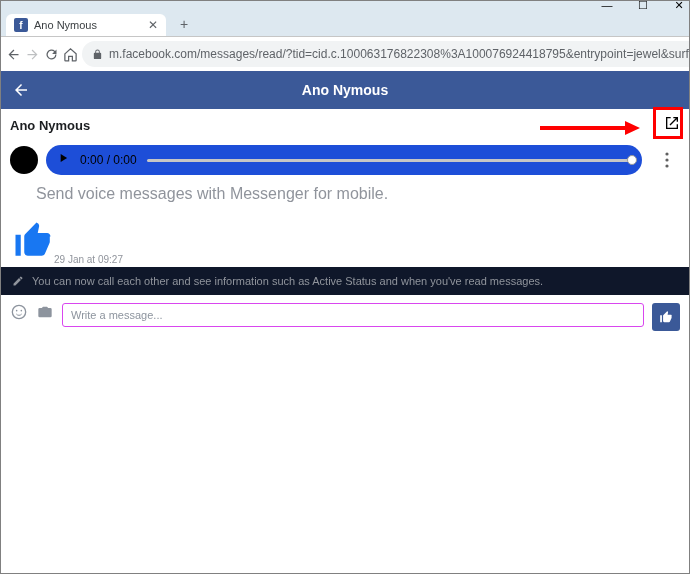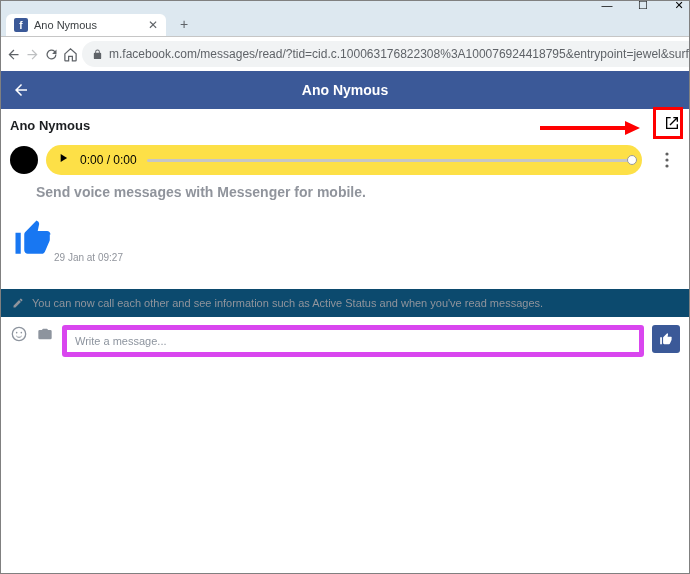--- a/index.html
+++ b/index.html
@@ -24,44 +24,44 @@
     .fb-header { background: #3b5998; color: #fff; height: 38px; display: flex; align-items: center; justify-content: center; position: relative; font-size: 14px; font-weight: bold; }
     .back-arrow { position: absolute; left: 12px; display: flex; align-items: center; }
     .back-arrow svg { width: 18px; height: 18px; fill: #fff; }
     
     .chat-header { display: flex; align-items: center; justify-content: space-between; padding: 6px 10px; }
     .chat-name { font-size: 13px; font-weight: bold; color: #1c1e21; }
     .share-icon svg { width: 16px; height: 16px; fill: #000; }
     
     .msg-row { display: flex; align-items: center; padding: 4px 10px; gap: 8px; }
     .msg-avatar { width: 28px; height: 28px; border-radius: 50%; background: #000; flex-shrink: 0; }
-    .audio-player { flex: 1; background: #fde047; border-radius: 16px; height: 30px; display: flex; align-items: center; padding: 0 10px; gap: 10px; }
+    .audio-player { flex: 1; background: #1d4ed8; border-radius: 16px; height: 30px; display: flex; align-items: center; padding: 0 10px; gap: 10px; }
     .play-btn svg { width: 14px; height: 14px; fill: #000; }
     .time-display { font-size: 12px; color: #000; }
     .progress-track { flex: 1; height: 3px; background: #c6c6c6; border-radius: 2px; position: relative; }
     .progress-thumb { position: absolute; right: 0; top: 50%; transform: translate(50%, -50%); width: 10px; height: 10px; border-radius: 50%; background: #fff; border: 1px solid #999; }
     .kebab { width: 26px; height: 26px; display: flex; align-items: center; justify-content: center; margin-left: 4px; }
     .kebab svg { width: 4px; height: 16px; fill: #606060; }
     
     .red-highlight { position: absolute; right: 7px; top: 107px; width: 30px; height: 32px; border: 3px solid #ff0000; pointer-events: none; }
     .red-arrow { position: absolute; top: 120px; left: 540px; pointer-events: none; }
     
-    .meta-text { padding: 4px 10px 4px 36px; font-size: 14px; color: #90949c; line-height: 1.4; font-weight: bold; }
+    .meta-text { padding: 4px 10px 4px 36px; font-size: 16px; color: #90949c; line-height: 1.4; }
     
     .thumb-msg { display: flex; flex-direction: row; align-items: flex-end; padding: 10px 12px 2px; }
     .thumb-icon svg { width: 42px; height: 42px; fill: #1877f2; }
     .thumb-time { font-size: 10px; color: #90949c; margin-top: 2px; }
     
-    .info-banner { background: #0c4a6e; padding: 8px 12px; display: flex; align-items: flex-end; gap: 8px; font-size: 11px; color: #90949c; margin-top: 24px; }
+    .info-banner { background: #0f172a; padding: 8px 12px; display: flex; align-items: flex-end; gap: 8px; font-size: 11px; color: #90949c; }
     .info-banner svg { width: 12px; height: 12px; fill: #90949c; flex-shrink: 0; }
     
     .composer { display: flex; align-items: flex-start; padding: 8px 10px; gap: 8px; }
     .comp-icon { width: 18px; height: 18px; display: flex; align-items: center; justify-content: center; }
     .comp-icon svg { width: 16px; height: 16px; fill: #8d949e; }
-    .message-input { flex: 1; border: 5px solid #d946ef; border-radius: 3px; padding: 5px 8px; font-size: 11px; color: #8d949e; min-height: 22px; resize: both; position: relative; }
+    .message-input { flex: 1; border: 1px solid #d946ef; border-radius: 3px; padding: 5px 8px; font-size: 11px; color: #8d949e; min-height: 22px; resize: both; position: relative; }
     .send-btn { width: 28px; height: 28px; background: #3b5998; border-radius: 3px; display: flex; align-items: center; justify-content: center; }
     .send-btn svg { width: 14px; height: 14px; fill: #fff; }
     
     .outer-border { position: absolute; inset: 0; border: 1px solid #808080; pointer-events: none; }
   </style>
 </head>
 <body>
 
 <div class="browser-chrome">
   <div class="window-controls">

